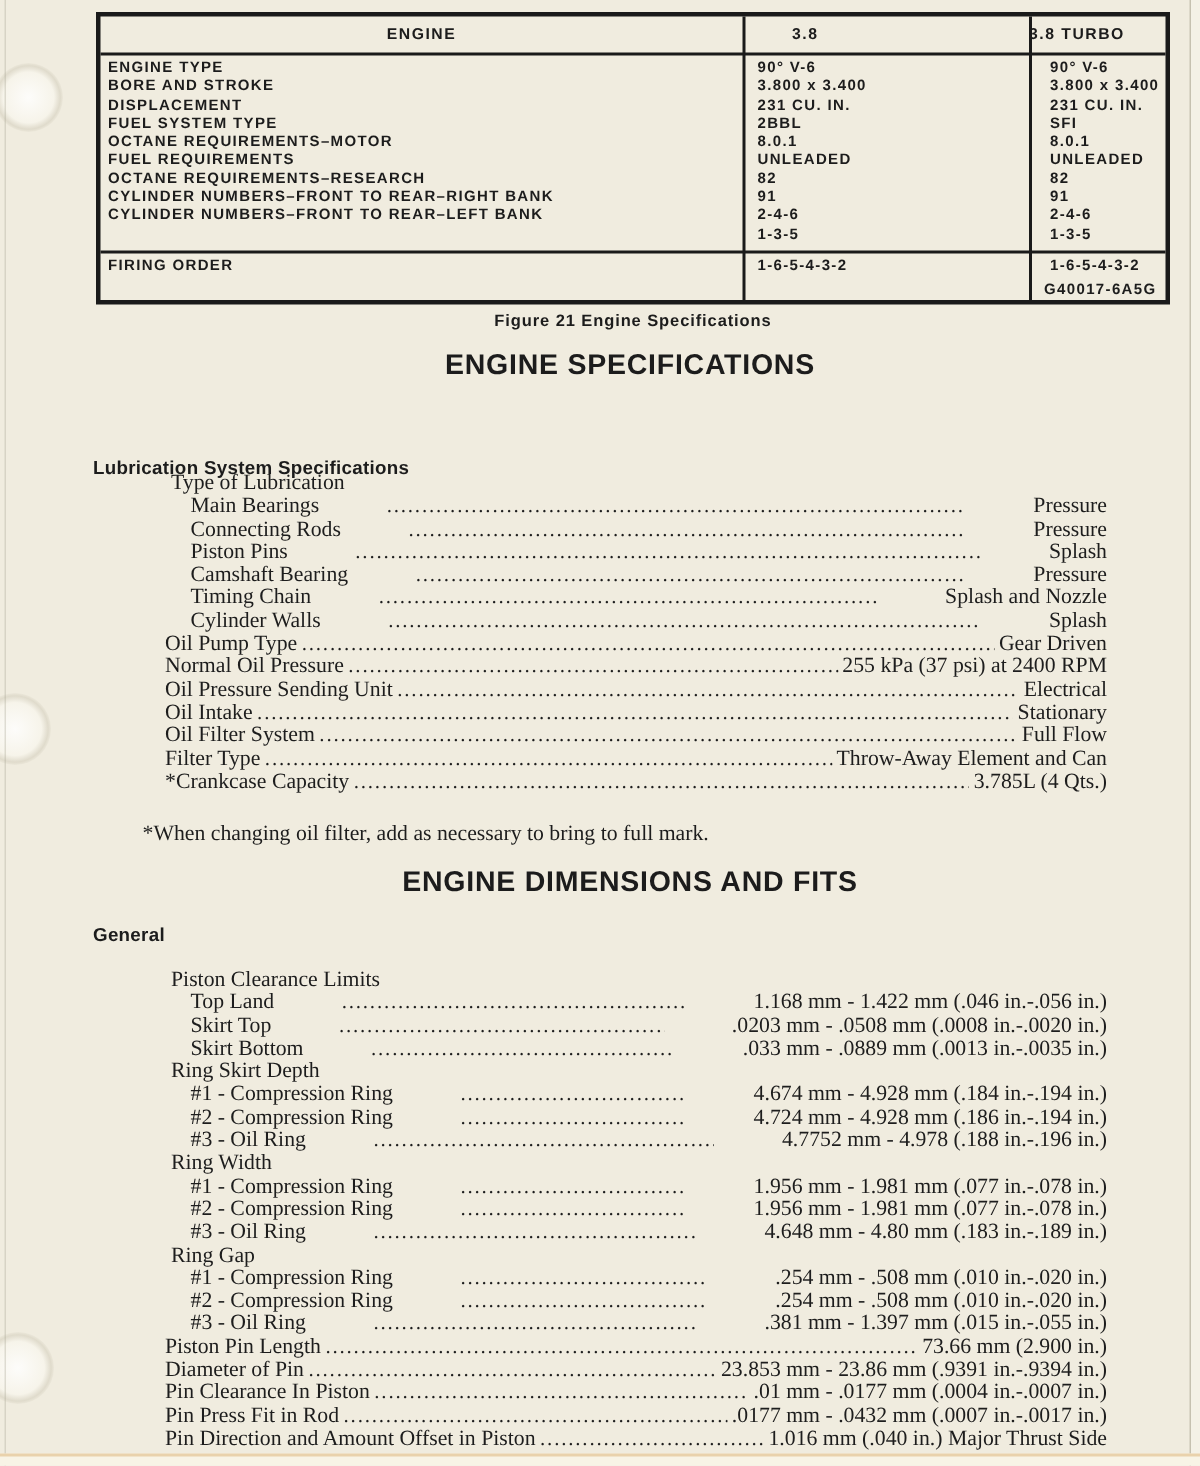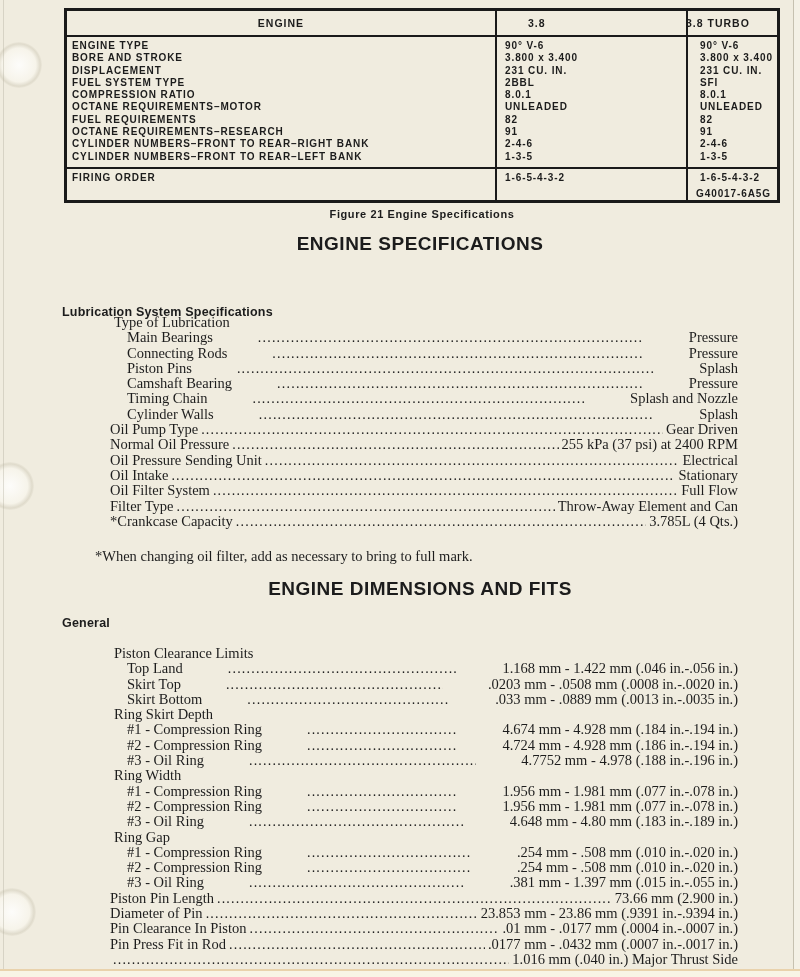--- a/index.html
+++ b/index.html
@@ -107,21 +107,20 @@
       <div class="th c2">3.8</div>
       <div class="th c3">3.8 TURBO</div>
     </div>
     <div class="hline header-rule"></div>
     <div class="tbody">
       <div class="tcol c1" id="col-labels">
           <div class="trow">ENGINE TYPE</div>
           <div class="trow">BORE AND STROKE</div>
           <div class="trow">DISPLACEMENT</div>
           <div class="trow">FUEL SYSTEM TYPE</div>
-          <div class="trow">COMPRESSION RATIO</div>
           <div class="trow">OCTANE REQUIREMENTS–MOTOR</div>
           <div class="trow">FUEL REQUIREMENTS</div>
           <div class="trow">OCTANE REQUIREMENTS–RESEARCH</div>
           <div class="trow">CYLINDER NUMBERS–FRONT TO REAR–RIGHT BANK</div>
           <div class="trow">CYLINDER NUMBERS–FRONT TO REAR–LEFT BANK</div>
         </div>
       <div class="tcol c2" id="col-38">
           <div class="trow">90° V-6</div>
           <div class="trow">3.800 x 3.400</div>
           <div class="trow">231 CU. IN.</div>
@@ -327,20 +326,21 @@
         <span class="llabel">Pin Clearance In Piston</span>
         <span class="leader"></span>
         <span class="lvalue">.01 mm - .0177 mm (.0004 in.-.0007 in.)</span>
       </div>
       <div class="lrow ind0">
         <span class="llabel">Pin Press Fit in Rod</span>
         <span class="leader"></span>
         <span class="lvalue">.0177 mm - .0432 mm (.0007 in.-.0017 in.)</span>
       </div>
       <div class="lrow ind0">
+        <span class="llabel">Pin Direction and Amount Offset in Piston</span>
         <span class="leader"></span>
         <span class="lvalue">1.016 mm (.040 in.) Major Thrust Side</span>
       </div>
     </div>
 
   <div class="edge-left"></div>
   <div class="edge-right"></div>
   <div class="edge-bottom"></div>
 </div>
 

